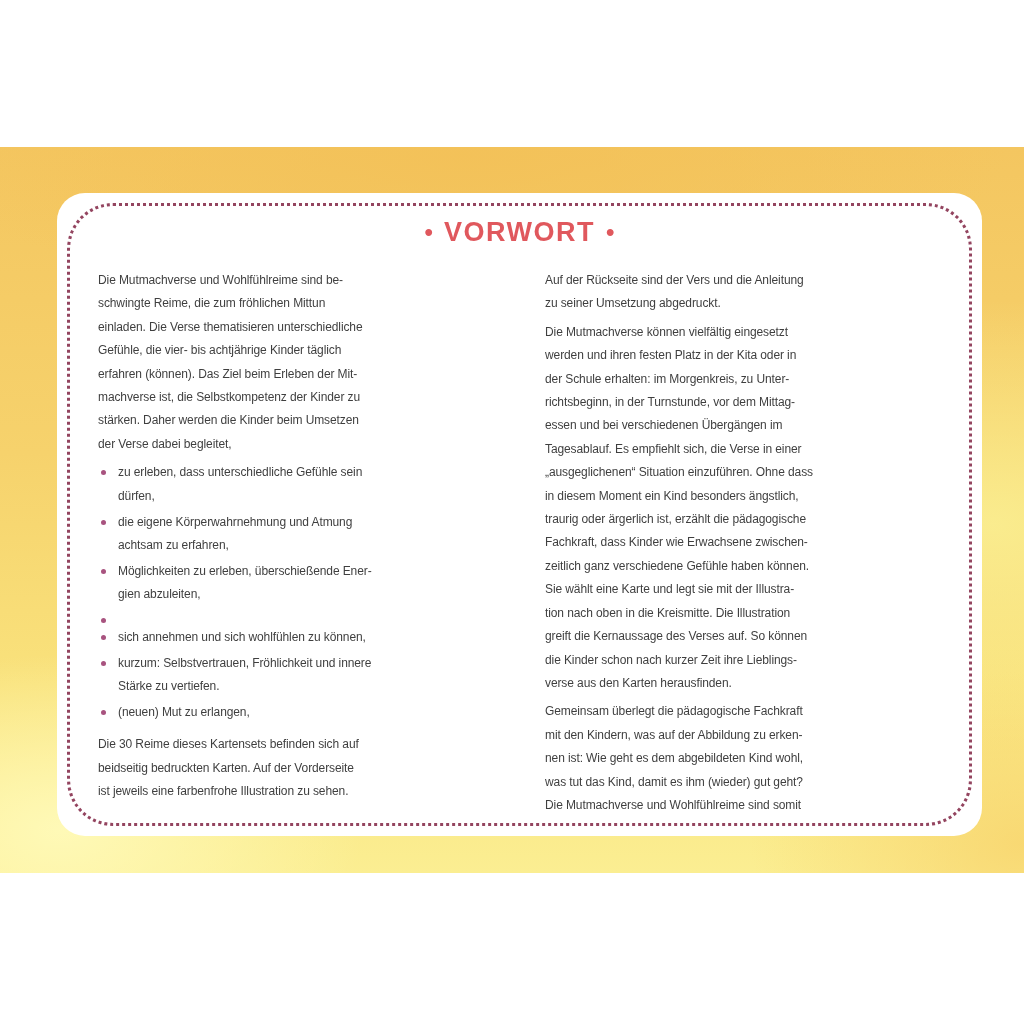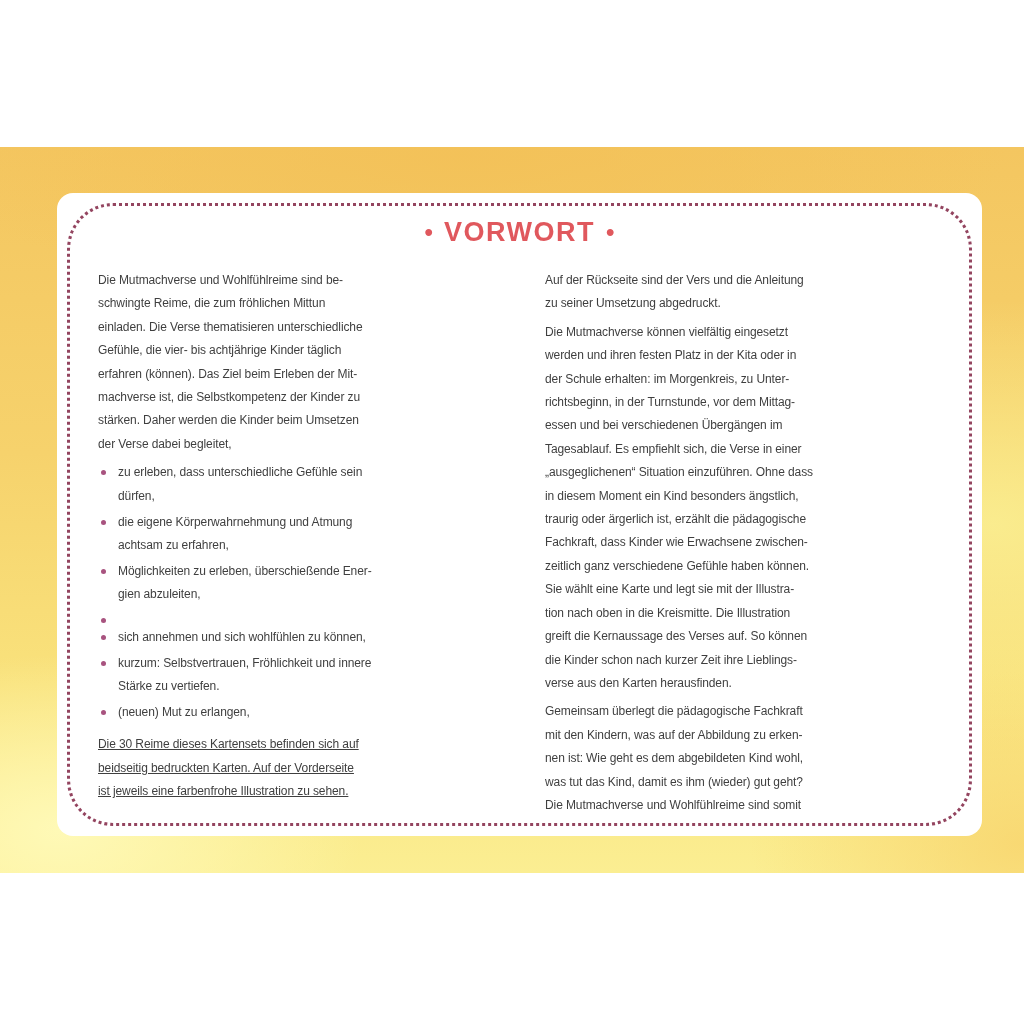--- a/index.html
+++ b/index.html
@@ -20,21 +20,21 @@
       radial-gradient(430px 250px at 6% 94%, rgba(255,250,185,.95), rgba(255,250,185,0) 70%),
       radial-gradient(380px 240px at 100% 96%, rgba(248,213,110,.85), rgba(248,213,110,0) 72%),
       radial-gradient(520px 320px at 97% 52%, rgba(250,238,145,.9), rgba(250,238,145,0) 70%),
       radial-gradient(700px 190px at 45% 1%, rgba(243,193,88,.9), rgba(243,193,88,0) 78%),
       linear-gradient(180deg, var(--band-gold,#f4c660) 0%, #f6d26c 42%, #f9e27c 74%, var(--band-light,#fbee92) 100%);
   }
 
   
   .card{
     position:absolute;left:57px;top:193px;width:925px;height:643px;
-    background:#ffffff;border-radius:16px;
+    background:#ffffff;border-radius:28px;
   }
   .dotted-frame{
     position:absolute;inset:10px;
     border:3px dotted var(--frame-dots,#93445f);
     border-radius:46px;
     pointer-events:none;
   }
 
   .title{
     position:absolute;top:23px;left:0;right:0;
@@ -50,21 +50,21 @@
   .title .tword{margin:0 11px;}
 
   .col{
     position:absolute;top:76px;
     color:var(--text,#3f3f3f);
     font-size:12px;line-height:23.4px;letter-spacing:-0.1px;
   }
   .col-left{left:41px;width:414px;}
   .col-right{left:472px;width:432px;margin-left:16px;}
   .col p{margin:0 0 5px 0;white-space:pre;}
-  .col p.outro{margin-top:9px;text-decoration:underline;}
+  .col p.outro{margin-top:9px;}
 
   ul.blist{list-style:none;margin:5px 0 0 0;padding:0 0 0 3px;}
   ul.blist li{display:flex;margin:0 0 2.5px 0;}
   .bdot{
     flex:0 0 5px;width:5px;height:5px;border-radius:50%;
     background:var(--bullet-dot,#a8537f);
     margin:9px 12px 0 0;
   }
   .btext{white-space:pre;}
 </style>

